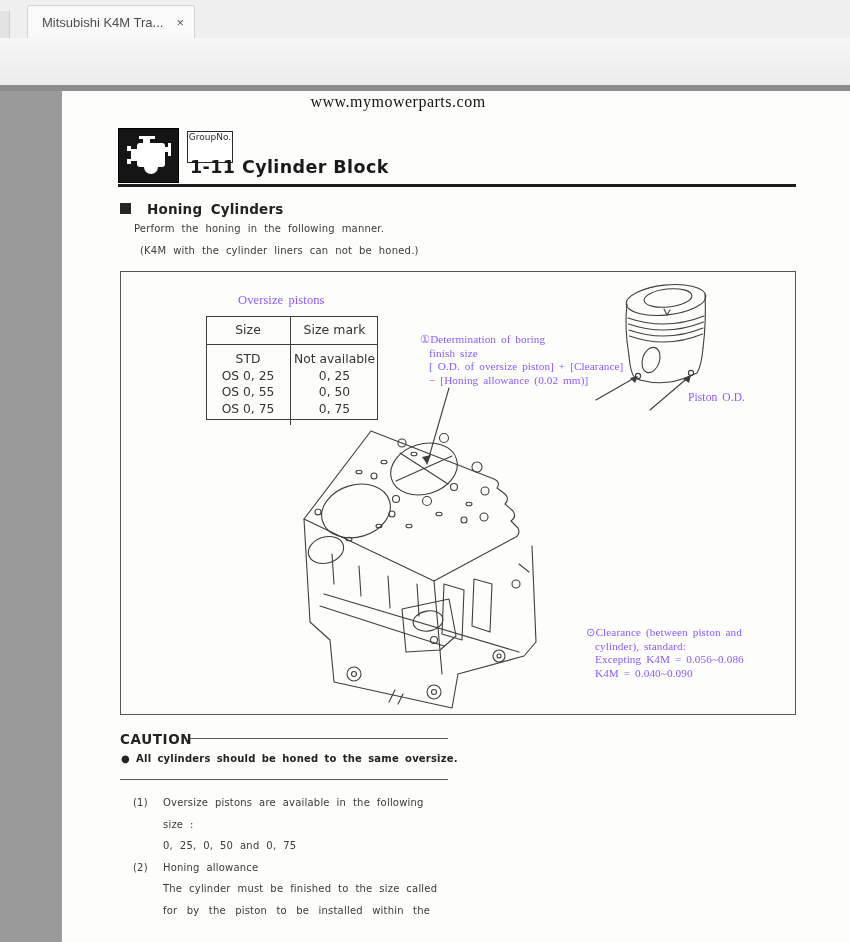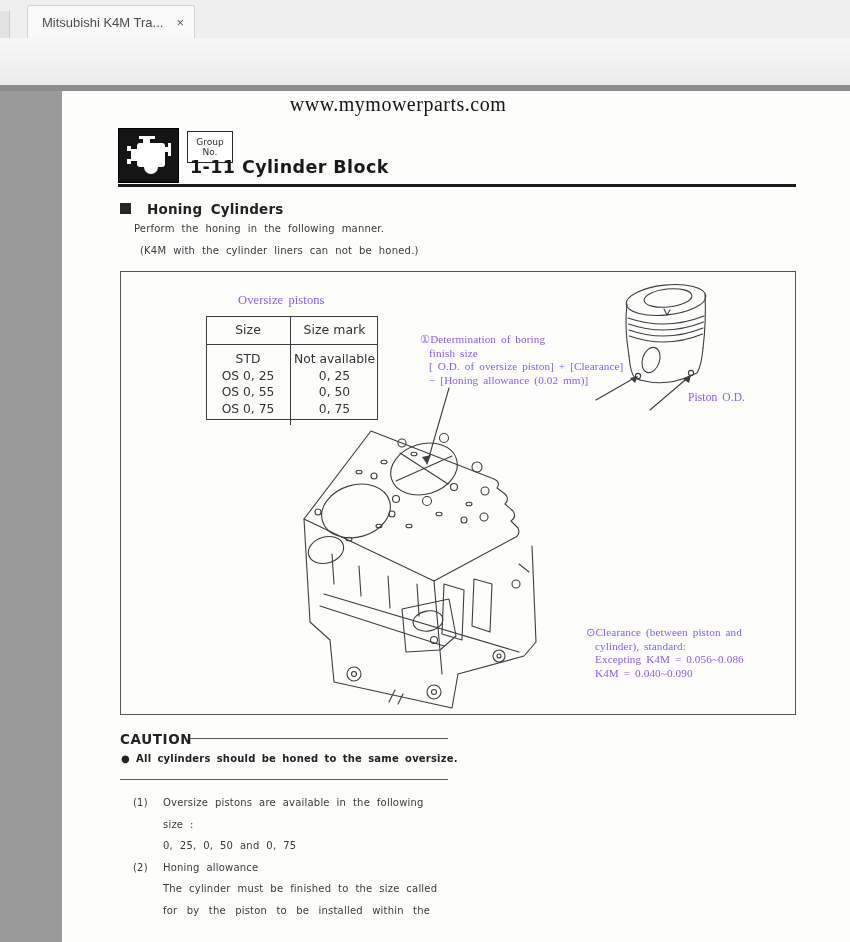--- a/index.html
+++ b/index.html
@@ -31,25 +31,25 @@
          border-top:5px solid #6a6a6a;}
   .zoom-underline{position:absolute;left:508px;top:76px;width:80px;height:1px;background:#b3b3b3;}
 
   
   .viewer-top-strip{left:0;top:85px;width:850px;height:6px;background:#8c8c8c;}
   .left-margin{left:0;top:91px;width:62px;height:851px;background:#9a9a9a;border-right:1px solid #8a8a8a;}
   .doc-page{left:62px;top:91px;width:788px;height:851px;background:#fdfdfc;}
 
   
   .watermark{left:62px;top:93px;width:672px;text-align:center;
-             font-family:"Liberation Serif",serif;font-size:20px;color:#141414;letter-spacing:.5px;}
+             font-family:"Liberation Serif",serif;font-size:16px;color:#141414;letter-spacing:.5px;}
   .engine-badge{left:118px;top:128px;width:59px;height:53px;background:#151515;border:1px solid #000;}
   .engine-badge svg{width:100%;height:100%;}
   .group-box{left:187px;top:131px;width:44px;height:30px;border:1.5px solid #2a2a2a;
-             display:flex;flex-direction:column;align-items:center;justify-content:center;background:#fff;}
+             display:flex;align-items:flex-start;justify-content:center;background:#fff;}
   .group-box div{font-size:9px;color:#2c2c2c;line-height:10px;font-family:"DejaVu Sans",sans-serif;}
   .sec-heading{left:190px;top:157px;font-family:"DejaVu Sans",sans-serif;font-size:17.5px;font-weight:bold;
                color:#191919;letter-spacing:.4px;white-space:nowrap;}
   .sec-rule{left:118px;top:184px;width:678px;height:2.5px;background:#1c1c1c;}
 
   .doc-line{position:absolute;font-family:"DejaVu Sans",sans-serif;font-size:10px;color:#3a3a3a;
             letter-spacing:.2px;word-spacing:3.5px;white-space:nowrap;}
   .doc-bold{font-weight:bold;color:#222;}
   .sq-bullet{left:120px;top:203px;width:11px;height:11px;background:#262626;}
 

